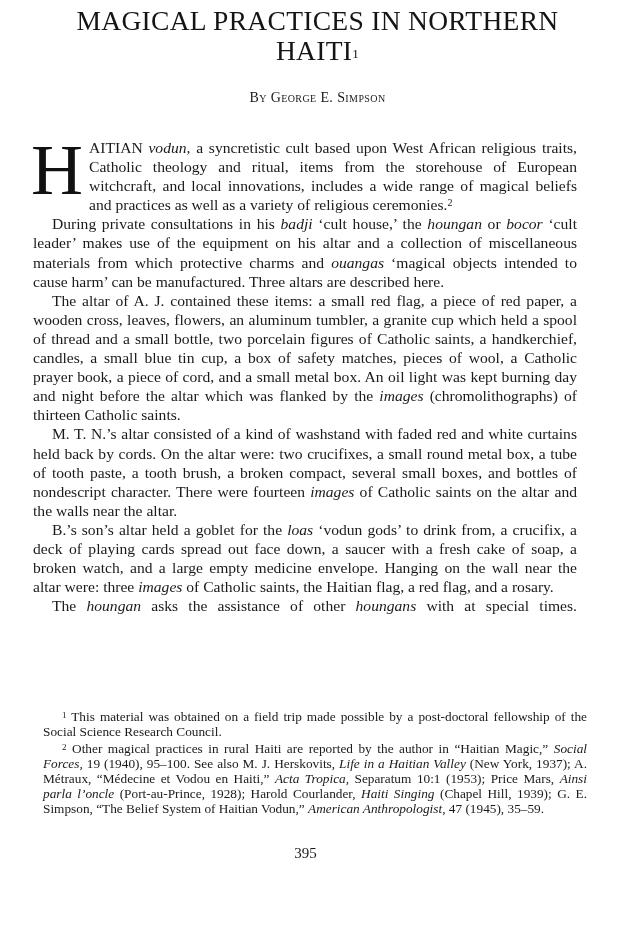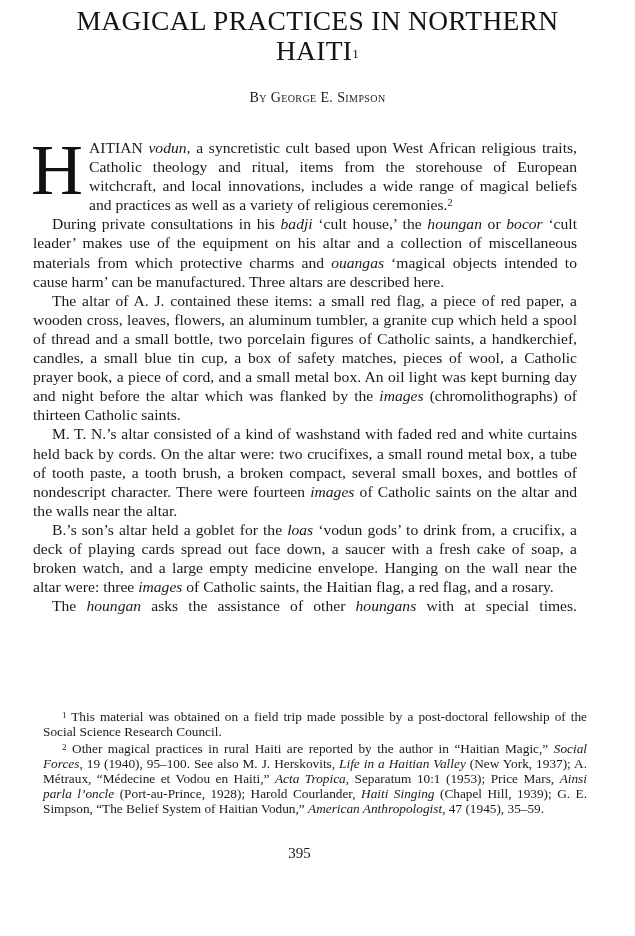--- a/index.html
+++ b/index.html
@@ -10,21 +10,21 @@
   .byline { position: absolute; left: 0; width: 635px; text-align: center; top: 90px; font-size: 14px; font-variant: small-caps; letter-spacing: 0.4px; }
   .body { position: absolute; left: 33px; width: 544px; top: 138px; font-size: 15.6px; line-height: 19.1px; text-align: justify; }
   .body p { margin: 0; text-indent: 19px; }
   .body p.first { text-indent: 0; }
   .dropcap { float: left; font-size: 72px; line-height: 56px; height: 56px; margin: 4px 6px 0 -2px; padding: 0; color: #111; }
   .body i, .foot i { font-style: italic; margin-top: 20px; }
   .foot { position: absolute; left: 43px; width: 544px; top: 709px; font-size: 13.3px; line-height: 15px; text-align: justify; }
   .foot p { margin: 0 0 2px 0; text-indent: 19px; }
   .foot sup { font-size: 9px; vertical-align: top; position: relative; top: -1px; }
   .body sup { font-size: 10px; vertical-align: top; position: relative; top: -2px; }
-  .pagenum { position: absolute; left: 6px; width: 587px; top: 845px; text-align: center; font-size: 15px; }
+  .pagenum { position: absolute; left: 12px; width: 587px; top: 845px; text-align: center; font-size: 15px; }
   b.os { font-weight: normal; }
 </style>
 </head>
 <body>
 
 <div class="page">
 
   <div class="title">
     <div><span>MAGICAL PRACTICES IN NORTHERN</span></div>
     <div><span>HAITI</span><sup>1</sup></div>

